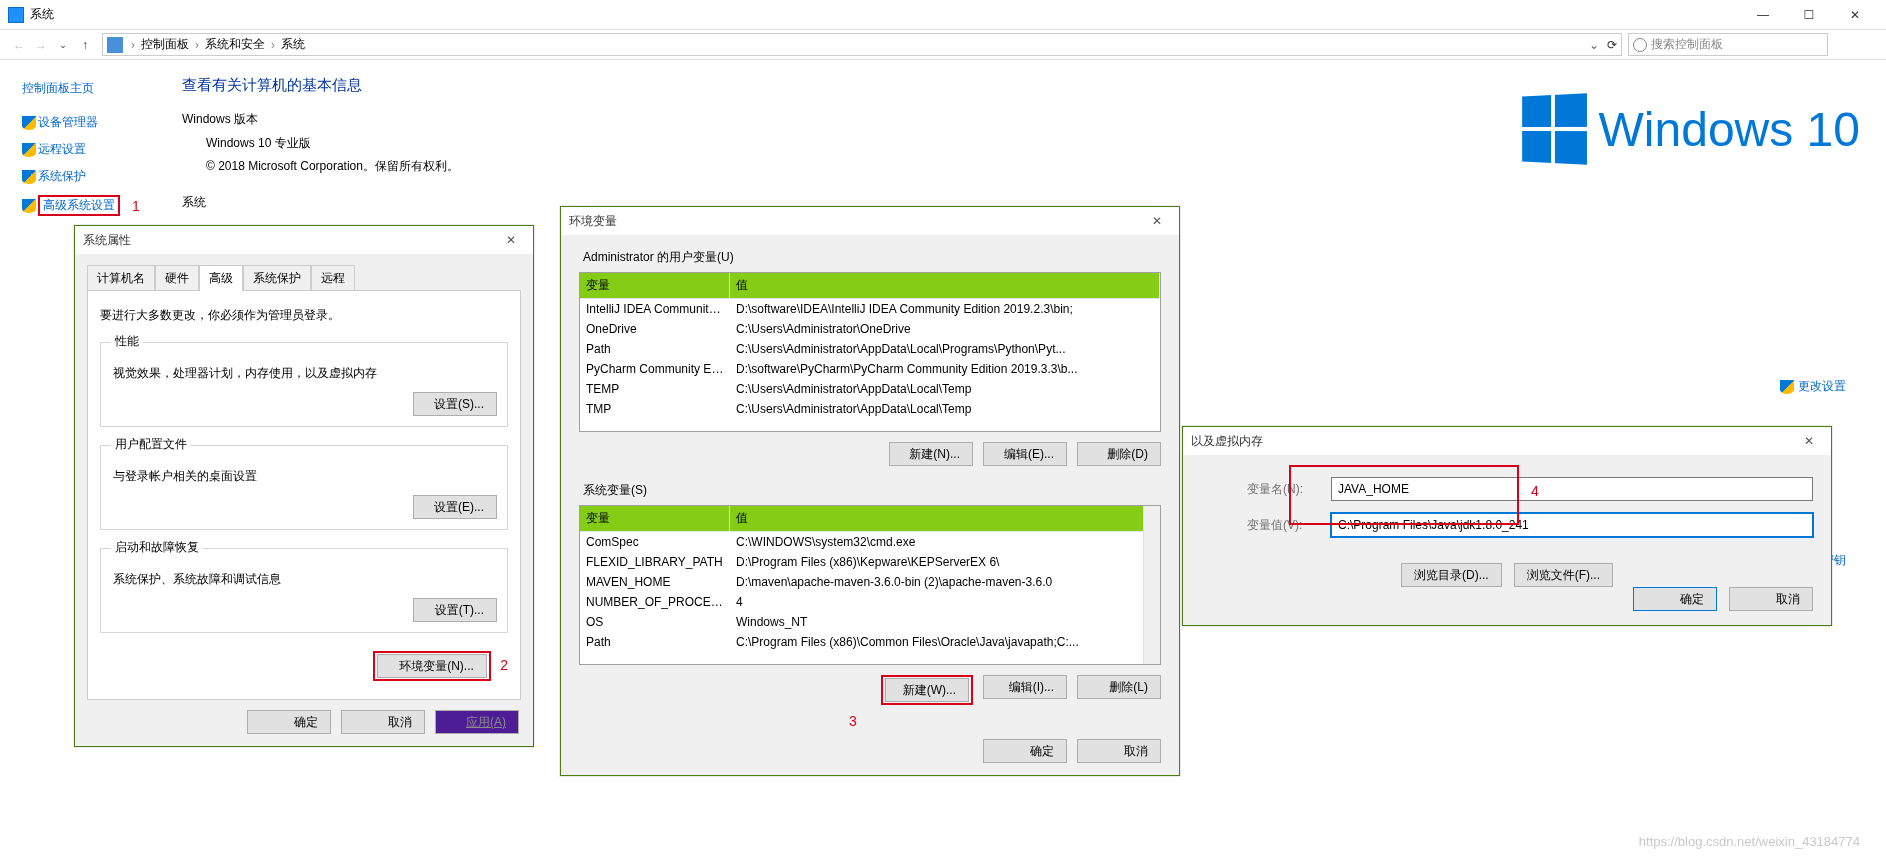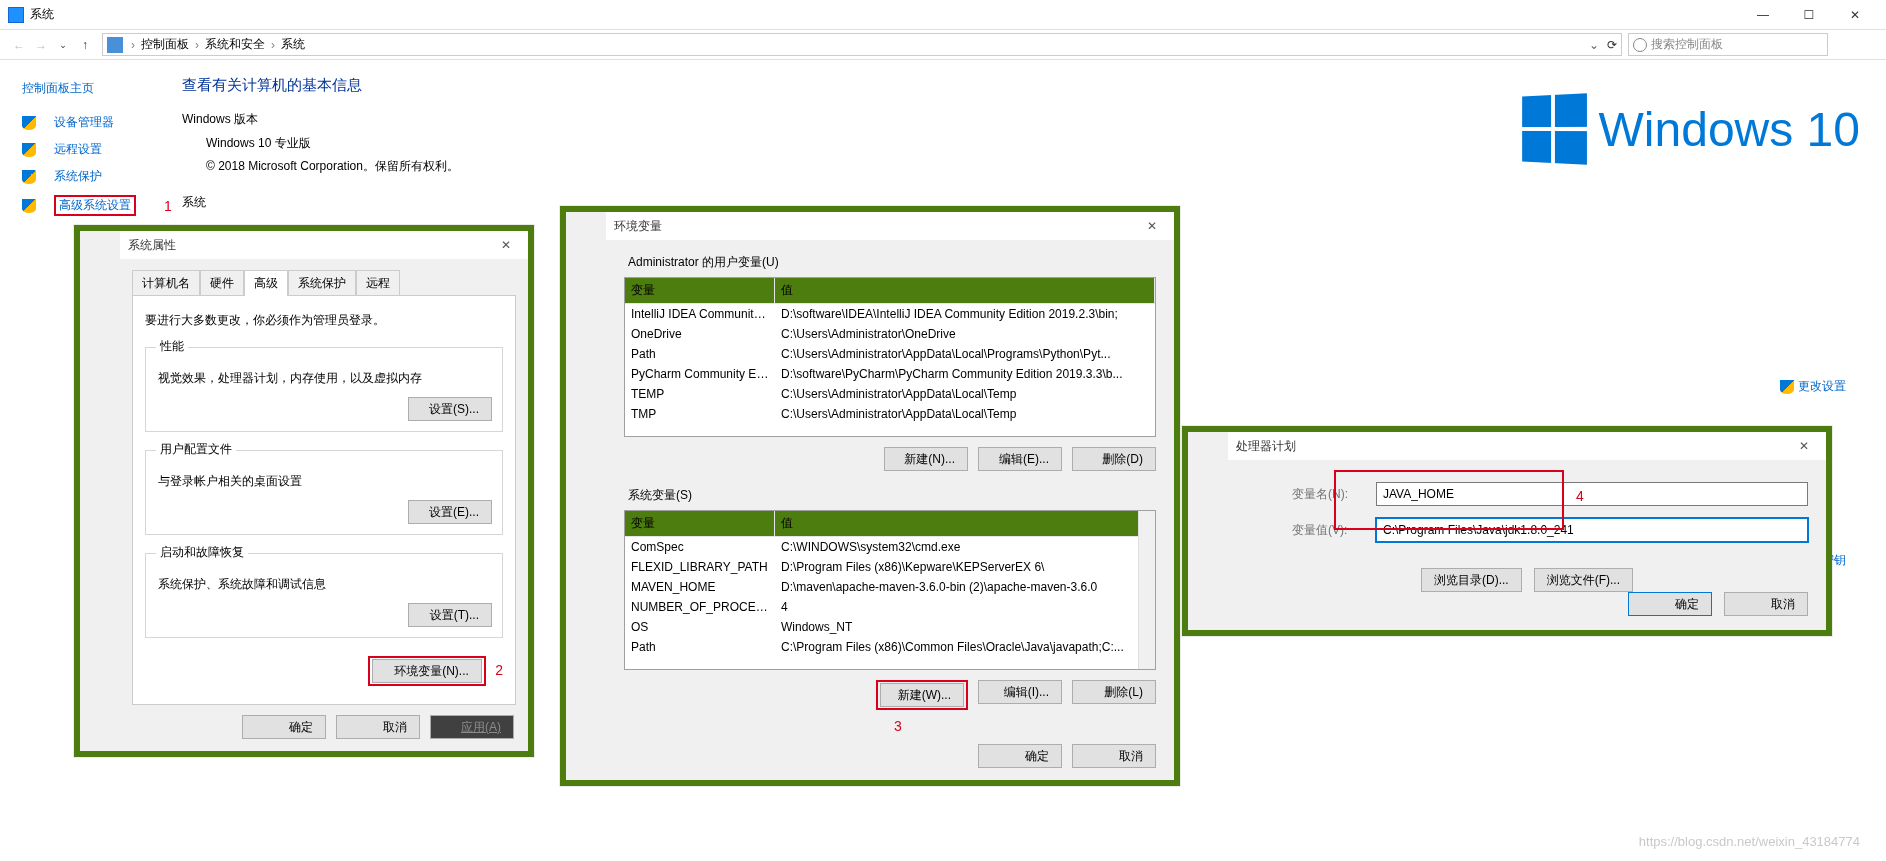--- a/index.html
+++ b/index.html
@@ -43,21 +43,21 @@
   .search-box::before {
     content: ""; width: 12px; height: 12px; border: 1.5px solid #888;
     border-radius: 50%; margin-right: 4px; display: inline-block;
   }
   .content-area {
     position: relative; padding: 16px 22px; display: flex; height: calc(100% - 60px);
   }
   .sidebar { width: 150px; }
   .sidebar-title { color: #0066cc; padding: 4px 0; }
   .sidebar-link {
-    display: flex; align-items: center; gap: 18px; padding: 5px 0;
+    display: flex; align-items: center; gap: 2px; padding: 5px 0;
     color: #0066cc;
   }
   .shield-icon {
     width: 14px; height: 14px; display: inline-block;
     background: linear-gradient(135deg, #0078d7 0 50%, #ffb900 50% 100%);
     border-radius: 0 0 50% 50% / 0 0 30% 30%;
   }
   .red-box { border: 2px solid #d9001b; padding: 0 3px; display: inline-block; }
   .red-num { color: #d9001b; font-size: 14px; display: inline-block; }
   .main-content { margin-left: 10px; flex: 1; }
@@ -78,23 +78,22 @@
   }
   .bottom-link {
     position: absolute; right: 40px; top: 552px; color: #0066cc; cursor: pointer;
   }
   .watermark {
     position: absolute; right: 26px; bottom: 12px; color: #c9c9c9; font-size: 13px;
   }
 
   
   .dialog {
-    position: absolute; background: #f0f0f0; border: 6px solid #4d7c0f;
+    position: absolute; background: #f0f0f0; border: 1px solid #4d7c0f;
     box-shadow: 0 0 0 1px rgba(0,0,0,0.08);
-    padding-left: 40px;
   }
   .dlg-title-bar {
     height: 28px; background: #fff; display: flex; align-items: center;
     padding: 0 8px; color: #333;
   }
   .dlg-close { margin-left: auto; color: #555; width: 28px; text-align: center; }
   .tabs-row { display: flex; padding: 10px 12px 0 12px; gap: 0; }
   .tab {
     padding: 4px 9px; border: 1px solid #ccc; border-bottom: none;
     background: #f0f0f0; position: relative; top: 1px;
@@ -107,35 +106,35 @@
   .group-box {
     border: 1px solid #d6d6d6; margin: 10px 0; padding: 10px 10px 44px 10px; position: relative;
   }
   .group-box legend { padding: 0 4px; color: #000; position: relative; top: -1px; }
   .group-desc { padding: 4px 2px 0 2px; }
   .win-btn {
     display: inline-block; min-width: 84px; height: 24px; padding: 0 12px;
     border: 1px solid #adadad; background: #e1e1e1; text-align: right;
     line-height: 22px; cursor: pointer;
   }
-  .win-btn.disabled { color: #8a8a8a; background: #404040; cursor: default; text-decoration: underline; }
+  .win-btn.disabled { color: #8a8a8a; background: #4c1d95; cursor: default; text-decoration: underline; }
   .btn-right { position: absolute; right: 10px; bottom: 10px; }
   .big-red-box { border: 2px solid #d9001b; padding: 1px 2px; display: inline-block; }
   .dlg-btnrow {
     display: flex; justify-content: flex-end; gap: 10px; padding: 10px 14px 12px 14px;
   }
 
   
   .fieldset-label { padding: 0 4px 6px 4px; }
   .list-table {
     border: 1px solid #a0a0a0; background: #fff; height: 160px; overflow: hidden;
     position: relative;
   }
   .list-header {
-    display: flex; background: #4d7c0f; border-bottom: 1px solid #e5e5e5;
+    display: flex; background: #84cc16; border-bottom: 1px solid #e5e5e5;
   }
   .list-header > div {
     padding: 4px 6px; border-right: 1px solid #e5e5e5;
   }
   .col-var { width: 150px; }
   .col-val { flex: 1; }
   .list-row { display: flex; }
   .list-row > div {
     padding: 3px 6px; overflow: hidden; text-overflow: ellipsis; white-space: nowrap;
   }
@@ -385,21 +384,21 @@
 
       <div class="dlg-btnrow" style="padding:18px 0 6px 0;">
         <span class="win-btn">确定</span>
         <span class="win-btn">取消</span>
       </div>
     </div>
   </div>
 
   <div class="dialog" style="left:1182px; top:426px; width:650px;">
     <div class="dlg-title-bar">
-      <span>处理器计划</span>
+      <span>以及虚拟内存</span>
       <span class="dlg-close">✕</span>
     </div>
     <div style="padding:16px 18px 14px 18px; position:relative;">
       <span class="big-red-box" style="position:absolute; left:106px; top:10px; width:230px; height:60px; pointer-events:none;"></span>
       <div class="form-row">
         <label>变量名(N):</label>
         <input class="txt" value="JAVA_HOME" style="">
       </div>
       <div class="form-row">
         <label>变量值(V):</label>

